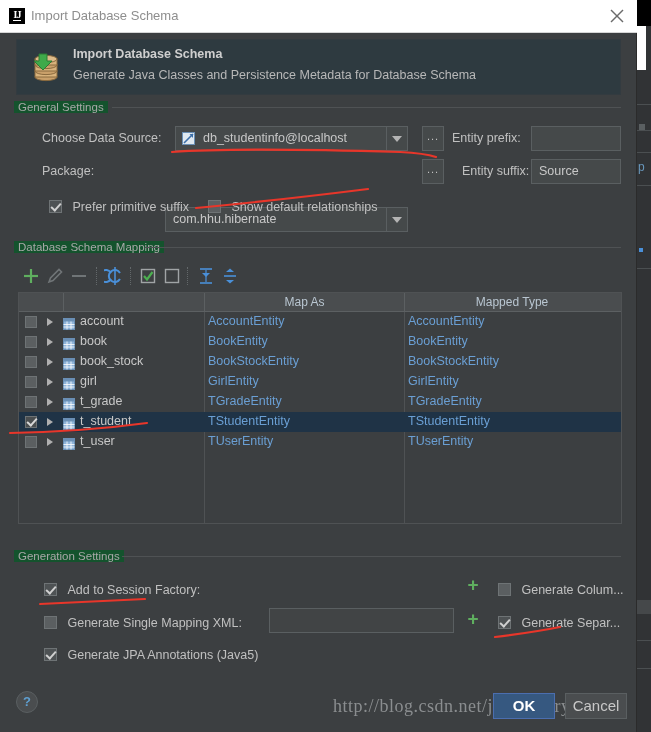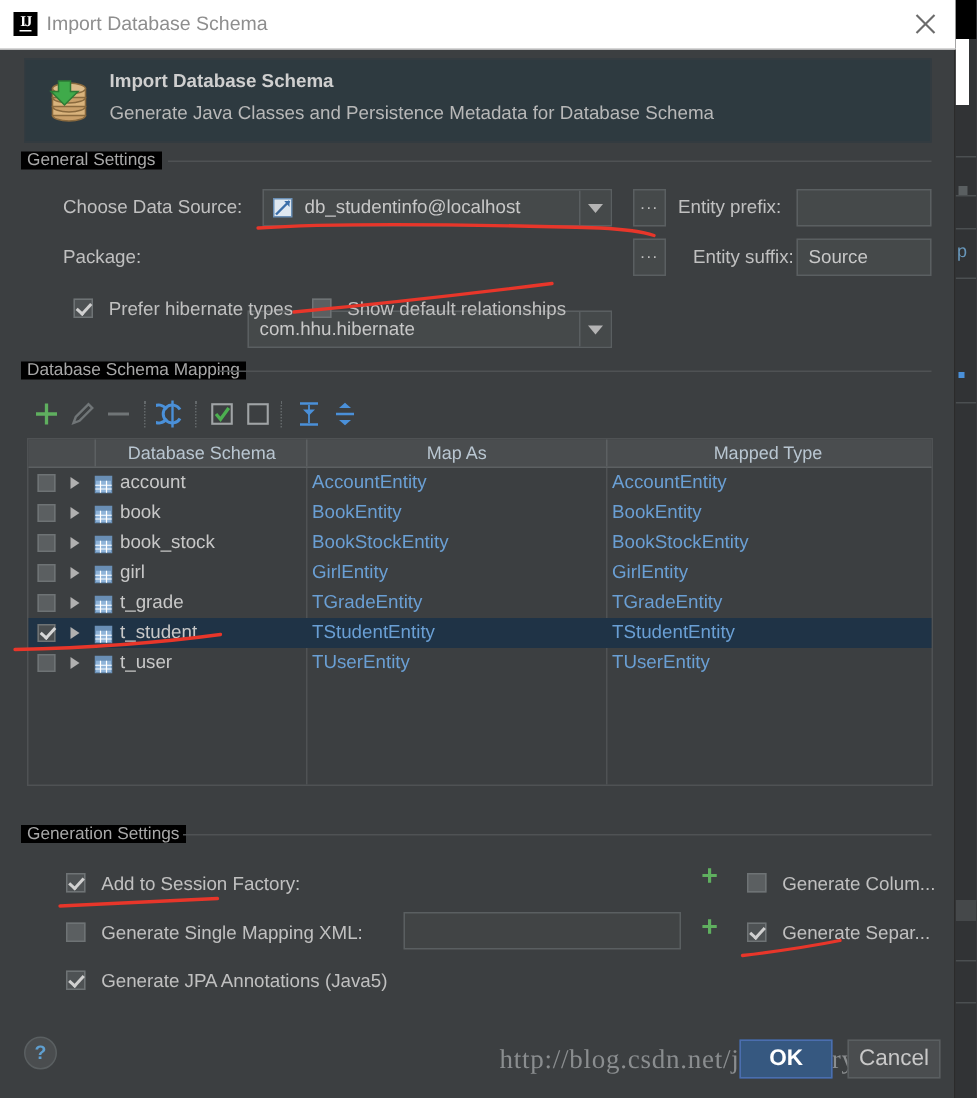--- a/index.html
+++ b/index.html
@@ -91,21 +91,21 @@
   }
   .banner .banner-sub {
     position: absolute; left: 56px; top: 28px;
     font-size: 12.5px; color: #b8b8b8;
   }
 
   
   .group-label {
     position: absolute;
     font-size: 11.5px; color: #a8a8a8;
-    background: #000000; padding: 0 4px; text-align: right;
+    background: #14532d; padding: 0 4px; text-align: right;
   }
   .group-rule {
     position: absolute; height: 1px; background: #4f5254;
   }
 
   
   .lbl {
     position: absolute; font-size: 12.5px; color: #c0c0c0; white-space: nowrap;
   }
 
@@ -360,21 +360,21 @@
     </div>
     <div class="ellipsis-btn" style="left:422px; top:159px;">...</div>
 
     <div class="lbl" style="left:462px; top:164px;">Entity suffix:</div>
     <div class="textfield" style="left:531px; top:159px; width:90px;">
       <div class="tf-val">Source</div>
     </div>
 
     <div class="cb-row" style="left:49px; top:197px;">
       <span class="cbox checked"></span>
-      <span class="cb-label">Prefer hibernate types</span>
+      <span class="cb-label">Prefer primitive suffix</span>
     </div>
     <div class="cb-row" style="left:208px; top:197px;">
       <span class="cbox"></span>
       <span class="cb-label">Show default relationships</span>
     </div>
 
     <div class="group-label" style="left:14px; top:241px;">Database Schema Mapping</div>
     <div class="group-rule" style="left:145px; top:247px; width:476px;"></div>
 
     <div class="toolbar">
@@ -429,21 +429,20 @@
         <svg width="22" height="22" viewBox="0 0 22 22">
           <line x1="5" y1="11" x2="17" y2="11" stroke="#4a90d9" stroke-width="1.6"></line>
           <path d="M7 7 L11 3.5 L15 7 Z" fill="#4a90d9"></path>
           <path d="M7 15 L11 18.5 L15 15 Z" fill="#4a90d9"></path>
         </svg>
       </div>
     </div>
 
     <div class="table-panel">
       <div class="thead">
-        <div class="th" style="left:46px; width:139px;">Database Schema</div>
         <div class="th" style="left:386px; width:214px;">Mapped Type</div>
         <div class="th" style="left:186px; width:199px;">Map As</div>
         <div class="th-div" style="left:44px;"></div>
         <div class="th-div" style="left:185px;"></div>
         <div class="th-div" style="left:385px;"></div>
       </div>
 
       <div class="colsep" style="left:185px; top:19px; height:211px;"></div>
       <div class="colsep" style="left:385px; top:19px; height:211px;"></div>
 

